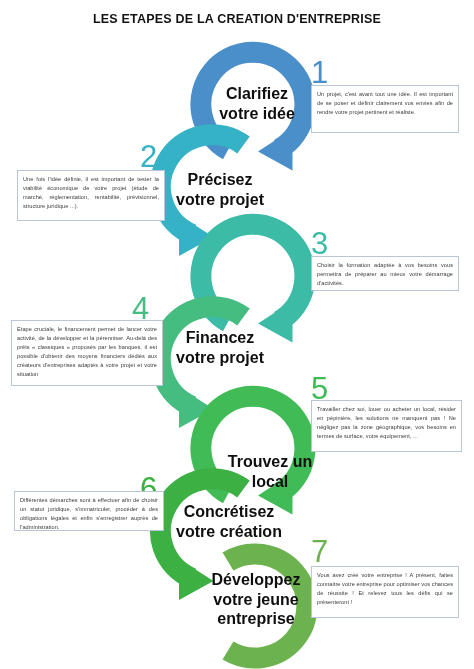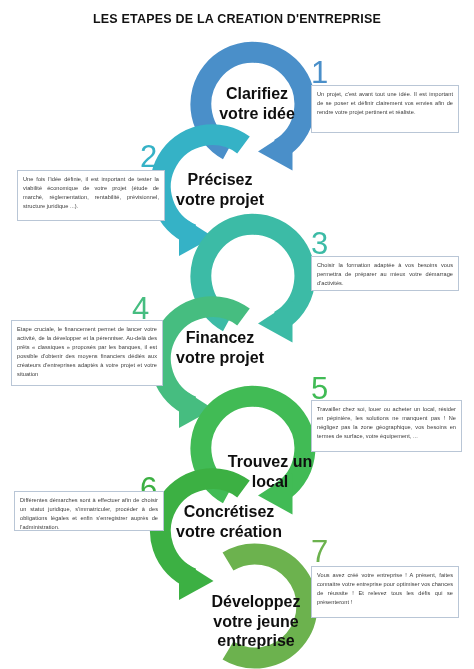--- a/index.html
+++ b/index.html
@@ -138,19 +138,19 @@
   <div class="step-label" style="left:221px; top:420px; width:98px;margin-top:32px;">Trouvez un
 local</div>
   <div class="step-number" style="left:311px; top:373px; color:#41bb55;">5</div>
   <div class="desc-box" style="left:311px; top:400px; width:151px; height:52px;">Travailler chez soi, louer ou acheter un local, résider en pépinière, les solutions ne manquent pas ! Ne négligez pas la zone géographique, vos besoins en termes de surface, votre équipement, ...</div>
 
   <div class="step-label" style="left:176px; top:502px; width:106px;">Concrétisez
 votre création</div>
   <div class="step-number" style="left:140px; top:473px; color:#3cb043;">6</div>
   <div class="desc-box" style="left:14px; top:491px; width:150px; height:40px;">Différentes démarches sont à effectuer afin de choisir un statut juridique, s'immatriculer, procéder à des obligations légales et enfin s'enregistrer auprès de l'administration.</div>
 
-  <div class="step-label" style="left:208px; top:592px; width:96px;">Développez
+  <div class="step-label" style="left:208px; top:570px; width:96px;">Développez
 votre jeune
 entreprise</div>
   <div class="step-number" style="left:311px; top:536px; color:#6cb24e;">7</div>
   <div class="desc-box" style="left:311px; top:566px; width:148px; height:52px;">Vous avez créé votre entreprise ! A présent, faites connaitre votre entreprise pour optimiser vos chances de réussite ! Et relevez tous les défis qui se présenteront !</div>
 
 </div>
 
 </body></html>

